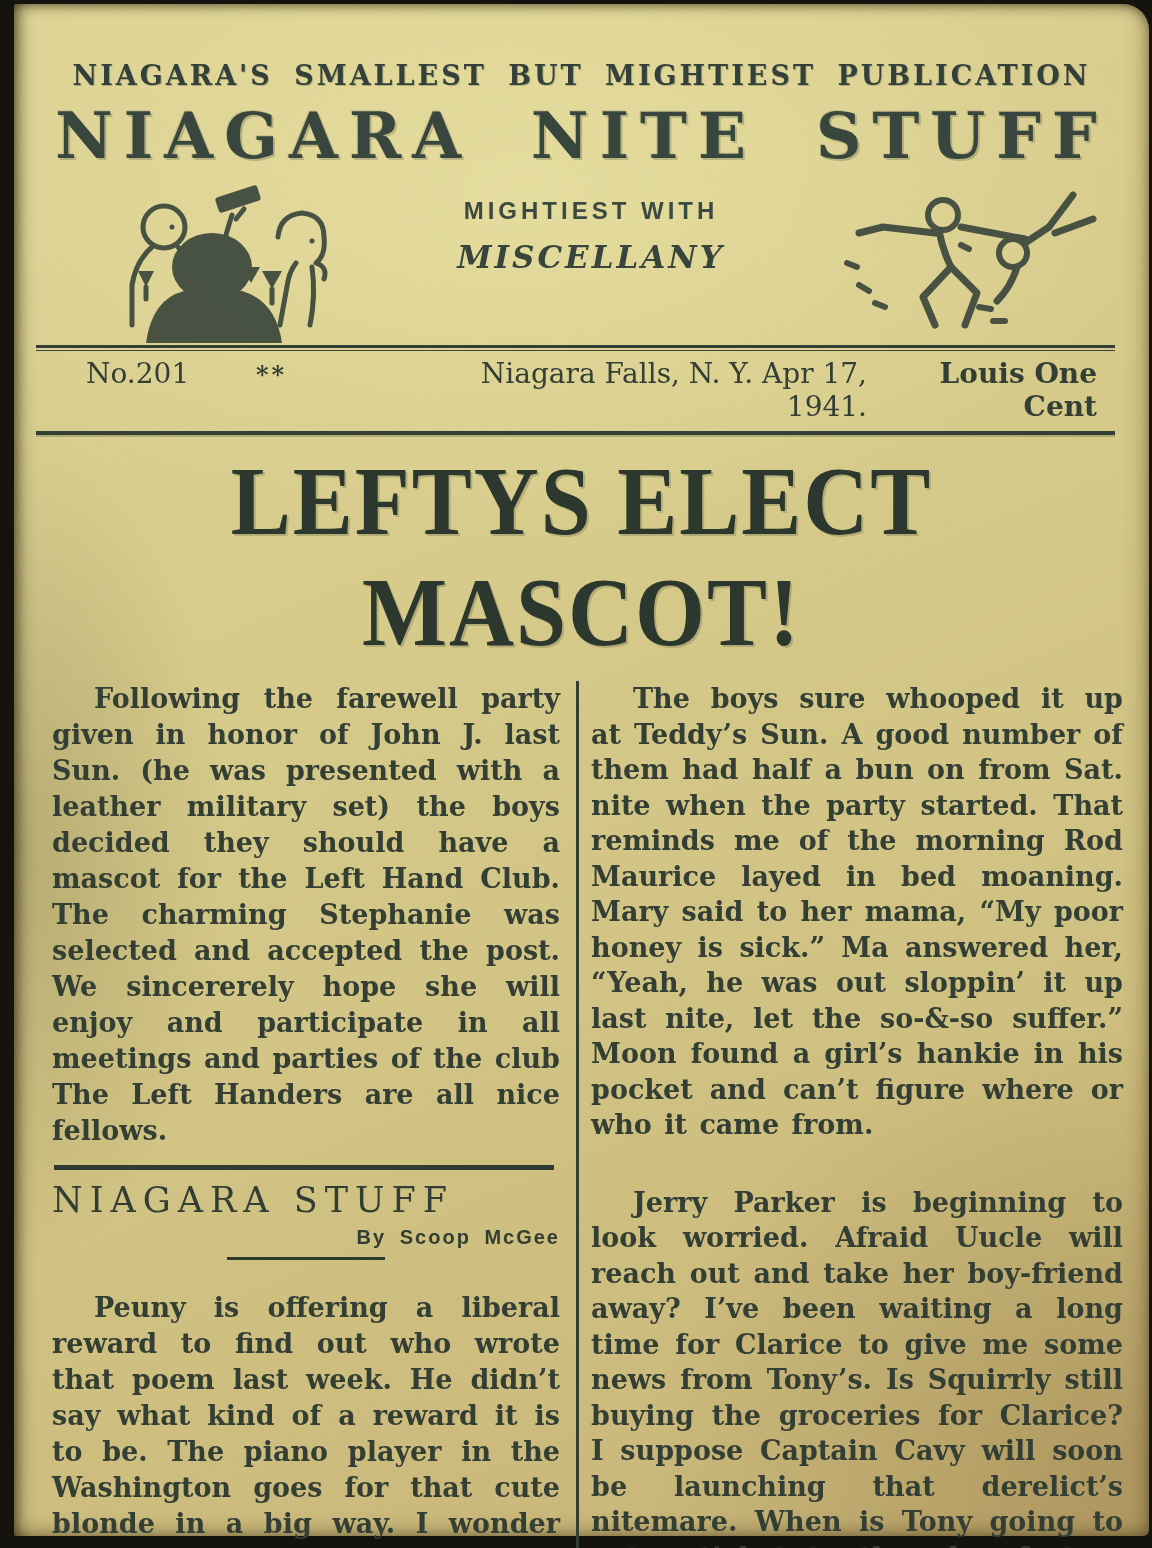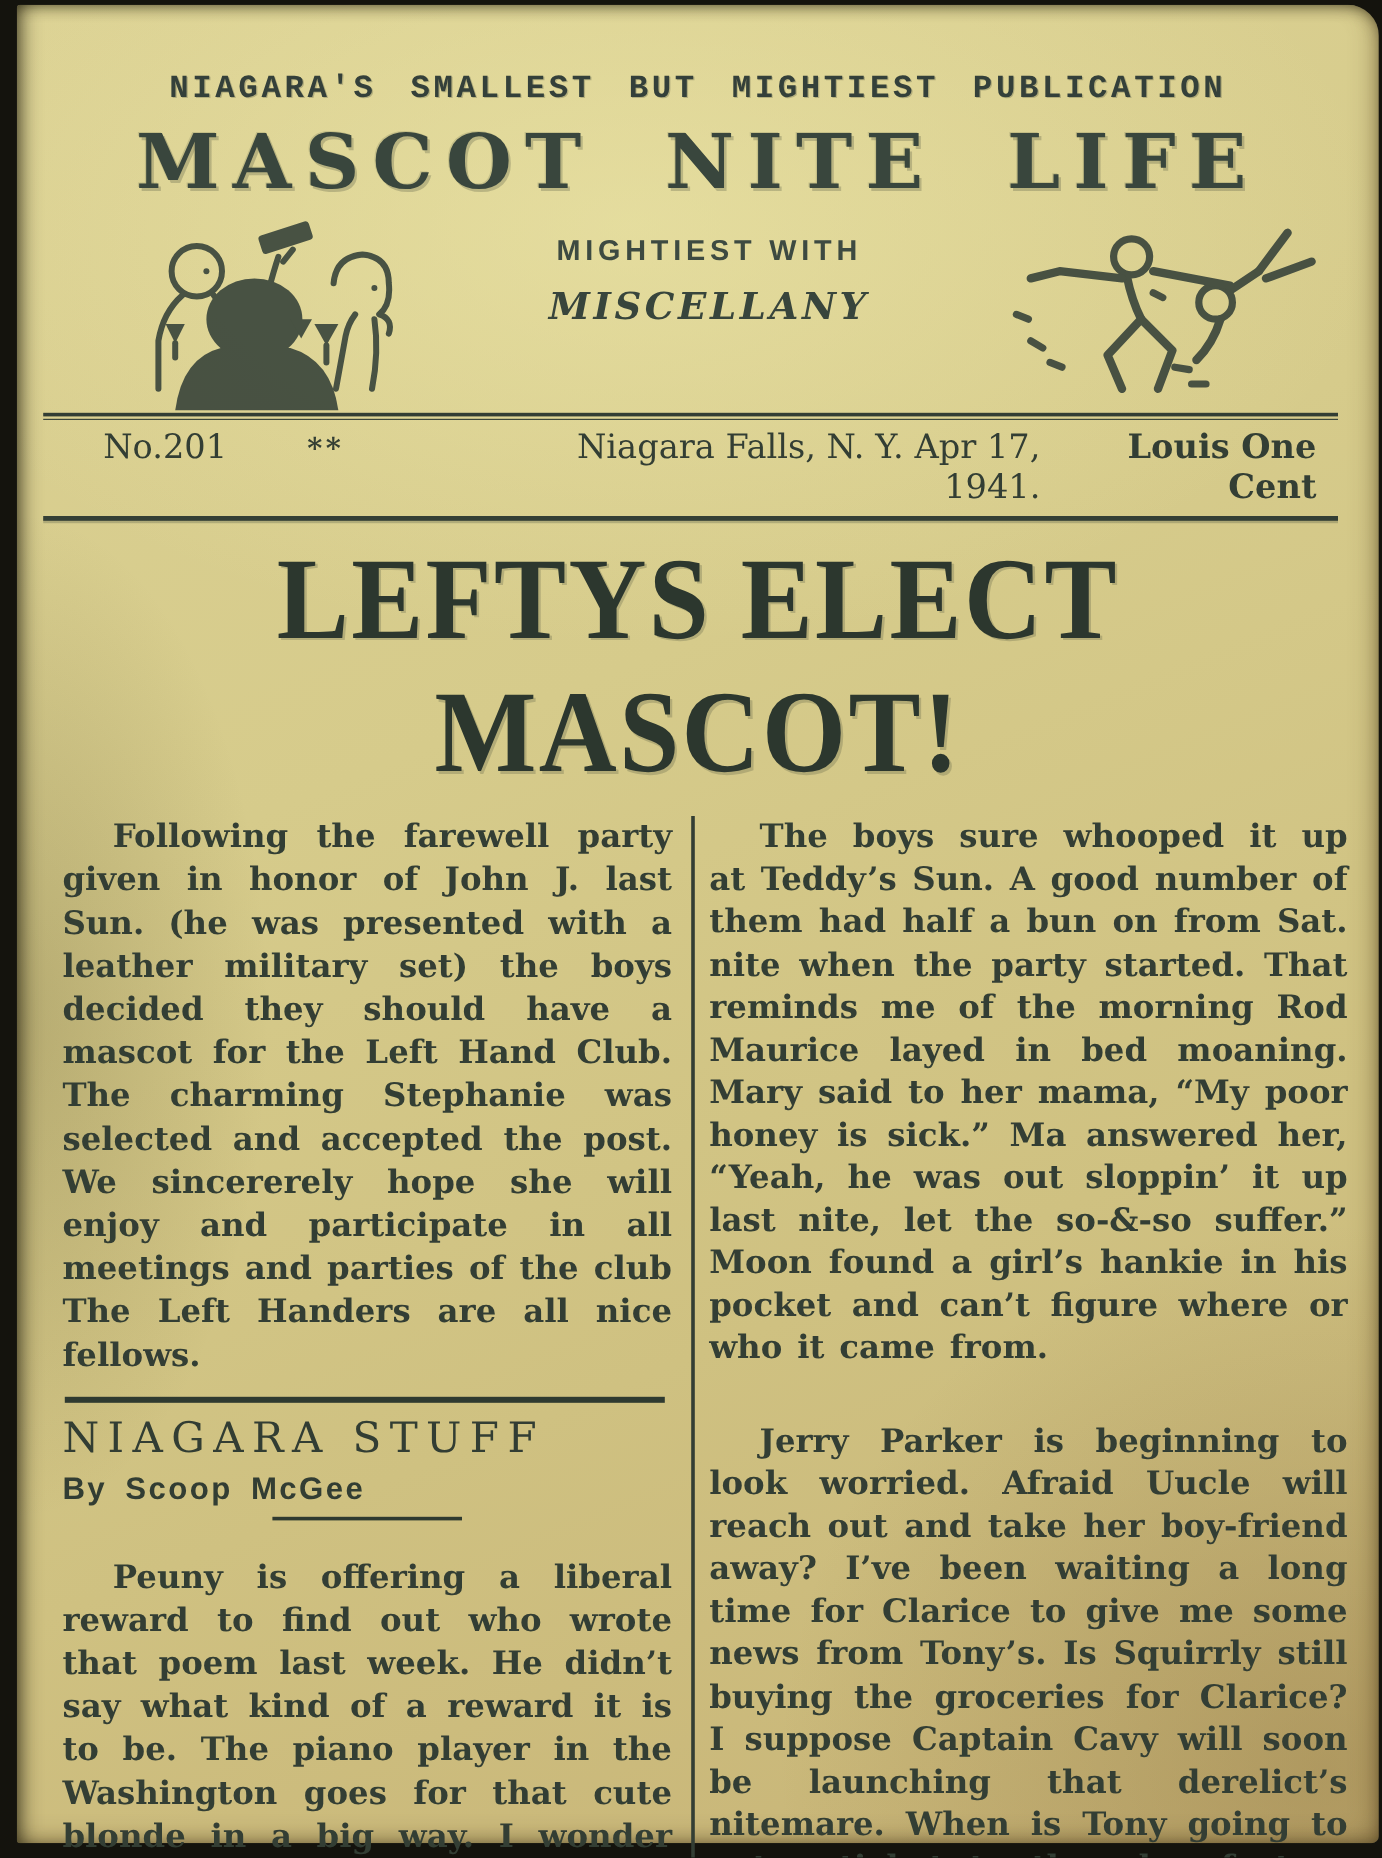--- a/index.html
+++ b/index.html
@@ -30,21 +30,20 @@
   
   .tagline {
     margin-top: 56px;
     text-align: center;
     font-size: 27px;
     font-weight: bold;
     letter-spacing: 3px;
     word-spacing: 9px;
     color: #34403a;
     text-shadow: 1px 1px 0 rgba(46,56,44,0.25);
-    font-family: Liberation Mono, monospace;
   }
   .nameplate {
     margin-top: 8px;
     text-align: center;
     font-size: 63px;
     font-weight: bold;
     letter-spacing: 11px;
     word-spacing: 26px;
     color: #39463d;
     text-shadow: 2px 2px 0 rgba(40,52,40,0.22), -1px -1px 0 rgba(40,52,40,0.15);
@@ -130,40 +129,40 @@
   .section-title {
     margin-top: 10px;
     text-align: left;
     font-size: 35px;
     letter-spacing: 7px;
     color: #323d33;
     font-weight: 500;
   }
   .section-byline {
     margin-top: 6px;
-    text-align: left;
+    text-align: right;
     font-family: "Liberation Sans", sans-serif;
     font-weight: bold;
-    font-size: 26px;
+    font-size: 20px;
     letter-spacing: 2px;
     word-spacing: 6px;
     color: #323d33;
   }
   .byline-rule { width: 158px; height: 3px; background: #2f3a30; margin: 8px auto 0 auto; }
   .para-gap { margin-top: 30px; }
   .rc-gap { margin-top: 42px; }
 </style>
 </head>
 <body>
 
 <div class="paper">
   <div class="content">
 
     <div class="tagline">NIAGARA'S SMALLEST BUT MIGHTIEST PUBLICATION</div>
-    <div class="nameplate">MASCOT NITE LIFE</div>
+    <div class="nameplate">NIAGARA NITE STUFF</div>
 
     <div class="mast-row">
       <svg class="illus" width="285" height="168" viewBox="0 0 285 168" fill="none" stroke="#3c473c" stroke-width="5" stroke-linecap="round" stroke-linejoin="round">
 
         <circle cx="98" cy="52" r="21"></circle>
         <circle cx="106" cy="52" r="2.5" fill="#3c473c" stroke="none"></circle>
         <path d="M86 72 Q70 86 66 110 L66 150"></path>
         <path d="M112 72 Q122 84 124 100"></path>
 
         <path d="M72 96 L88 96 L80 112 Z" fill="#3c473c" stroke="none"></path>

